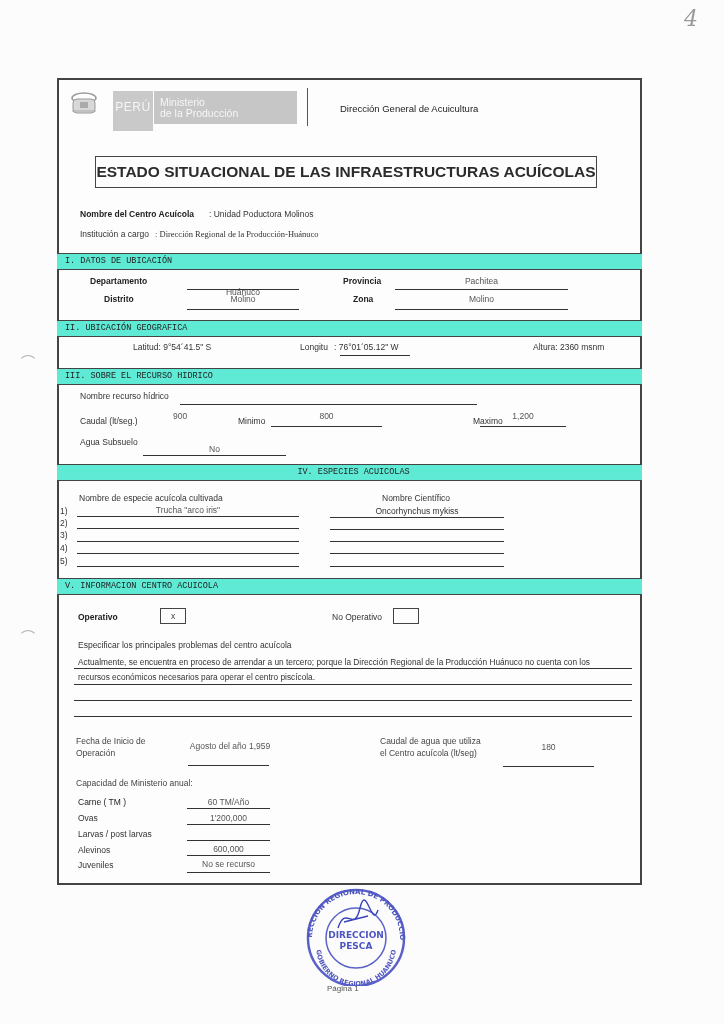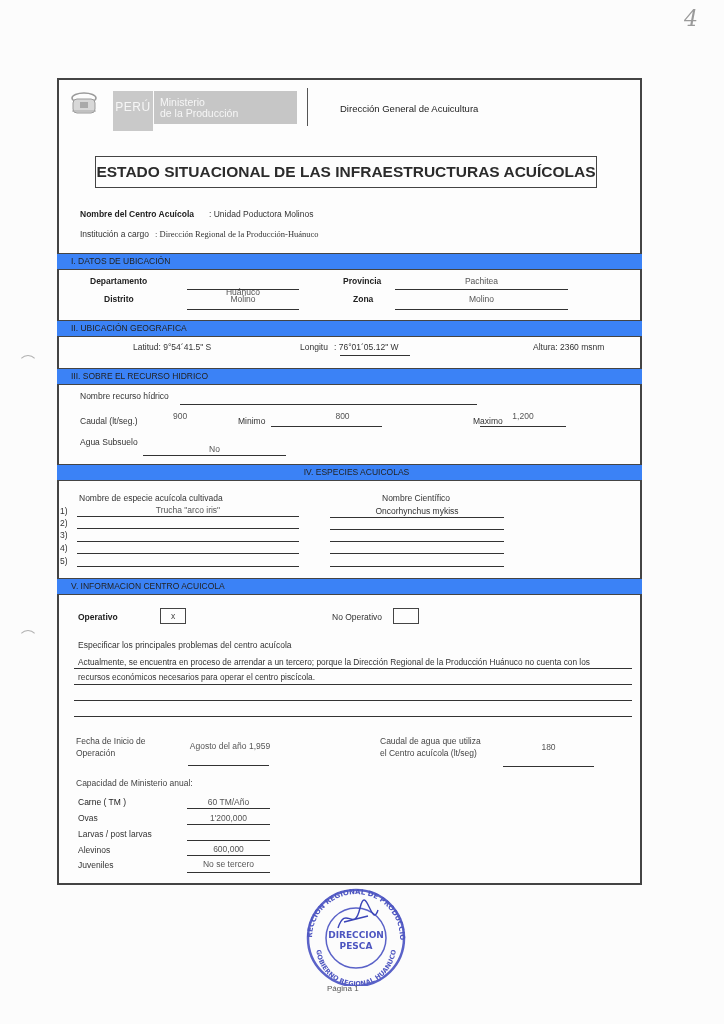--- a/index.html
+++ b/index.html
@@ -21,21 +21,21 @@
   .hdr-sep { left: 307px; top: 88px; width: 1px; height: 38px; background: #555; }
   .hdr-title { left: 340px; top: 103px; font-size: 9.5px; color: #222; }
 
   .title-box { left: 95px; top: 156px; width: 502px; height: 32px; border: 1.5px solid #444; box-sizing: border-box; text-align: center; line-height: 30px; font-size: 15.5px; font-weight: bold; color: #2b2b2b; }
 
   .lbl { font-size: 8.5px; color: #333; white-space: nowrap; }
   .lbl-b { font-size: 8.5px; color: #222; font-weight: bold; white-space: nowrap; }
   .val { font-size: 8.5px; color: #555; white-space: nowrap; text-align: center; }
   .line { height: 1px; background: #333; }
 
-  .section { left: 57px; width: 585px; height: 14px; background: #3b82f6; border-top: 1.5px solid #444; border-bottom: 1.5px solid #444; box-sizing: content-box; font-size: 8.5px; line-height: 14px; padding-left: 14px; color: #222; box-sizing: border-box; height: 17px; line-height: 14px; }
+  .section { left: 57px; width: 585px; height: 14px; background: #5eead4; border-top: 1.5px solid #444; border-bottom: 1.5px solid #444; box-sizing: content-box; font-size: 8.5px; line-height: 14px; padding-left: 8px; color: #222; box-sizing: border-box; height: 17px; line-height: 14px; font-family: Liberation Mono, monospace; }
 
   .chk { width: 26px; height: 16px; border: 1px solid #444; box-sizing: border-box; text-align: center; font-size: 8.5px; line-height: 14px; color: #444; }
 
   .stamp { left: 296px; top: 886px; width: 118px; height: 100px; }
   .page-footer { left: 327px; top: 984px; font-size: 8px; color: #555; }
 </style>
 </head>
 <body>
 
 <div class="abs pg-num">4</div>
@@ -86,21 +86,21 @@
 <div class="abs line" style="left:340px;top:355px;width:70px;"></div>
 <div class="abs lbl" style="left:533px;top:342px;">Altura: 2360 msnm</div>
 
 <div class="abs section" style="top:368px;">III. SOBRE EL RECURSO HIDRICO</div>
 <div class="abs lbl-b" style="left:80px;top:391px;font-weight:normal;color:#333;">Nombre recurso hídrico</div>
 <div class="abs val" style="left:180px;top:394px;width:297px;"></div>
 <div class="abs line" style="left:180px;top:404px;width:297px;"></div>
 <div class="abs lbl" style="left:80px;top:416px;">Caudal (lt/seg.)</div>
 <div class="abs val" style="left:173px;top:411px;">900</div>
 <div class="abs lbl" style="left:238px;top:416px;">Minimo</div>
-<div class="abs val" style="left:287px;top:411px;width:111px;">800</div>
+<div class="abs val" style="left:271px;top:411px;width:111px;">800</div>
 <div class="abs line" style="left:271px;top:426px;width:111px;"></div>
 <div class="abs lbl" style="left:441px;top:416px;margin-left:32px;">Maximo</div>
 <div class="abs val" style="left:480px;top:411px;width:86px;">1,200</div>
 <div class="abs line" style="left:480px;top:426px;width:86px;"></div>
 <div class="abs lbl" style="left:80px;top:437px;">Agua Subsuelo</div>
 <div class="abs val" style="left:143px;top:444px;width:143px;">No</div>
 <div class="abs line" style="left:143px;top:455px;width:143px;"></div>
 
 <div class="abs section" style="top:464px;text-align:center;">IV. ESPECIES ACUICOLAS</div>
 <div class="abs lbl" style="left:79px;top:493px;">Nombre de especie acuícola cultivada</div>
@@ -182,21 +182,21 @@
     <div class="abs val" style="left:187px;top:829px;width:83px;"></div>
     <div class="abs line" style="left:187px;top:840px;width:83px;"></div>
   </div>
   <div>
     <div class="abs lbl" style="left:78px;top:845px;">Alevinos</div>
     <div class="abs val" style="left:187px;top:844px;width:83px;">600,000</div>
     <div class="abs line" style="left:187px;top:855px;width:83px;"></div>
   </div>
   <div>
     <div class="abs lbl" style="left:78px;top:860px;">Juveniles</div>
-    <div class="abs val" style="left:187px;top:859px;width:83px;">No se tercero</div>
+    <div class="abs val" style="left:187px;top:859px;width:83px;">No se recurso</div>
     <div class="abs line" style="left:187px;top:872px;width:83px;"></div>
   </div>
 </div>
 
 <svg class="abs stamp" viewBox="0 0 118 100">
   <defs>
     <path id="arcTop" d="M 16 52 A 43 43 0 0 1 104 52"></path>
     <path id="arcBot" d="M 20 60 A 40 40 0 0 0 100 60"></path>
   </defs>
   <circle cx="60" cy="52" r="48" fill="none" stroke="#5a62c8" stroke-width="2.5"></circle>

